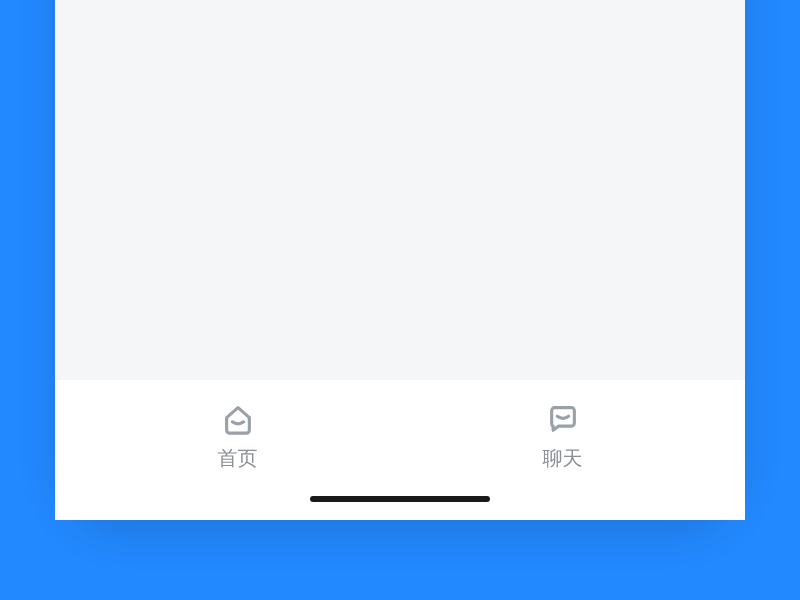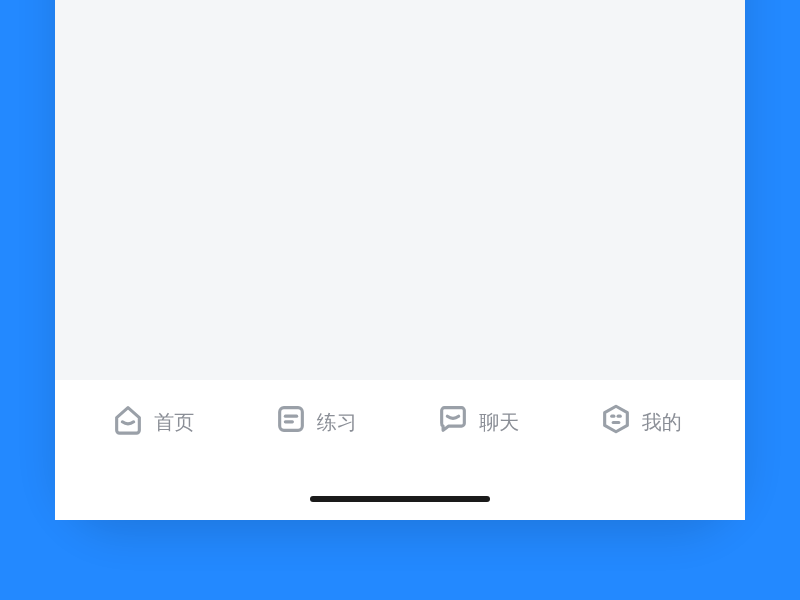--- a/index.html
+++ b/index.html
@@ -28,21 +28,22 @@
     width: 100%;
     height: 140px;
     background: #ffffff;
     display: flex;
     justify-content: space-around;
     align-items: flex-start;
     padding: 22px 20px 0;
   }
   .tab {
     display: flex;
-    align-items: flex-end;
+    flex-direction: column;
+    align-items: center;
     gap: 9px;
     color: #8b8f97;
     font-size: 20px;
     width: 90px;
   }
   .tab svg { width: 34px; height: 34px; stroke: #9aa0a8; fill: none; stroke-width: 2.2; stroke-linecap: round; stroke-linejoin: round; }
   .home-indicator {
     position: absolute;
     left: 50%;
     bottom: 18px;
@@ -61,45 +62,28 @@
   <div class="tabbar">
 
     <div class="tab">
       <svg viewBox="0 0 24 24">
         <path d="M4 11 L12 4 L20 11 V20 A2 2 0 0 1 18 22 H6 A2 2 0 0 1 4 20 Z"></path>
         <path d="M8 14 Q12 17 16 14"></path>
       </svg>
       <span>首页</span>
     </div>
 
-    <div class="tab">
-      <svg viewBox="0 0 24 24">
-        <rect x="4" y="4" width="16" height="16" rx="3"></rect>
-        <line x1="8" y1="10" x2="16" y2="10"></line>
-        <line x1="8" y1="14" x2="13" y2="14"></line>
-      </svg>
-      <span>练习</span>
-    </div>
 
 
     <div class="tab">
       <svg viewBox="0 0 24 24">
         <path d="M4 6 A2 2 0 0 1 6 4 H18 A2 2 0 0 1 20 6 V15 A2 2 0 0 1 18 17 H9 L5 20 V17 A2 2 0 0 1 4 15 Z"></path>
         <path d="M8 10 Q12 13 16 10"></path>
       </svg>
       <span>聊天</span>
     </div>
 
-    <div class="tab">
-      <svg viewBox="0 0 24 24">
-        <polygon points="12,3 20,7.5 20,16.5 12,21 4,16.5 4,7.5"></polygon>
-        <line x1="9" y1="10" x2="10.5" y2="10"></line>
-        <line x1="13.5" y1="10" x2="15" y2="10"></line>
-        <line x1="10" y1="14.5" x2="14" y2="14.5"></line>
-      </svg>
-      <span>我的</span>
-    </div>
 
   </div>
 
   <div class="home-indicator"></div>
 
 </div>
 
 </body></html>

